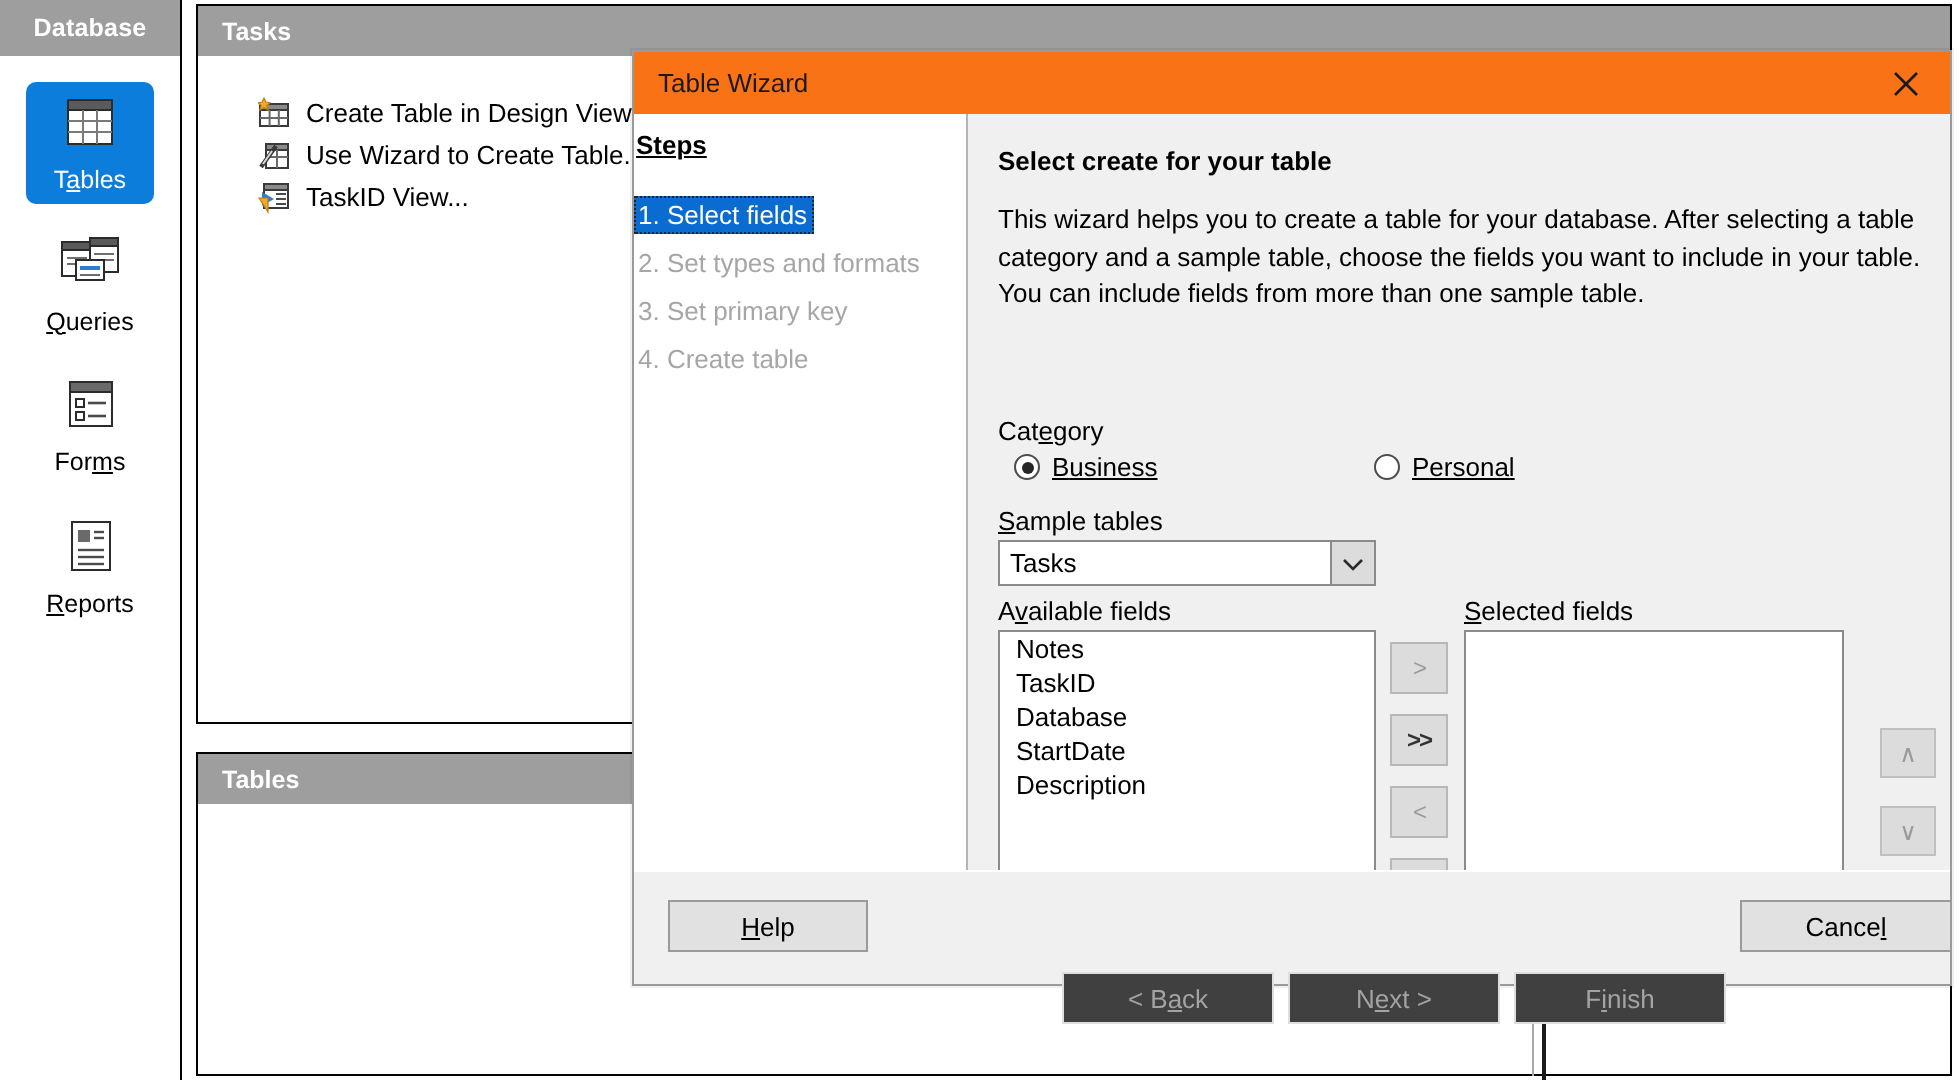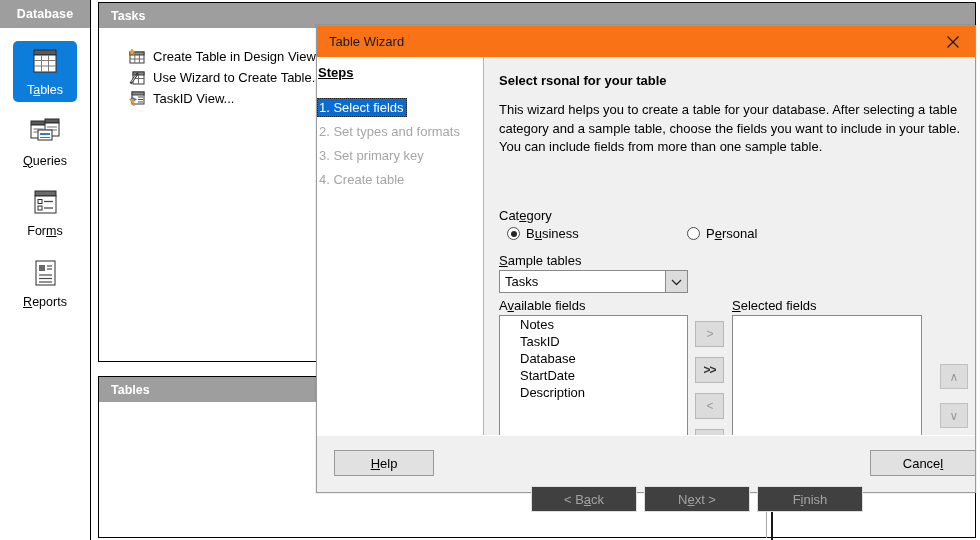--- a/index.html
+++ b/index.html
@@ -216,20 +216,21 @@
     font-size: 13px;
   }
   .field-label u { text-decoration: underline; }
 
   #category-label { position: absolute; left: 14px; top: 151px; }
   #radio-business { position: absolute; left: 22px; top: 169px; }
   #radio-personal { position: absolute; left: 202px; top: 169px; }
   .radio {
     display: flex; align-items: center; gap: 6px;
     font-size: 13px;
+    text-decoration: underline;
   }
   .radio-dot {
     width: 13px; height: 13px;
     border: 1px solid #4d4d4d;
     border-radius: 50%;
     background: #ffffff;
     box-sizing: border-box;
     position: relative;
     flex: 0 0 auto;
   }
@@ -273,21 +274,21 @@
     position: absolute;
     background: #ffffff;
     border: 1px solid #8a8a8a;
     box-sizing: border-box;
     overflow: hidden;
   }
   #available-list { left: 14px; top: 258px; width: 189px; height: 139px; }
   #selected-list  { left: 247px; top: 258px; width: 190px; height: 139px; }
   .list-item {
     font-size: 13px;
-    padding: 0 0 0 20px;
+    padding: 0 0 0 8px;
     height: 17px;
     line-height: 17px;
   }
 
   
   .xfer-btn {
     position: absolute;
     left: 210px;
     width: 29px; height: 26px;
     background: #dcdcdc;
@@ -498,21 +499,21 @@
       <div id="steps-list">
         <div class="step-row"><span class="step active">1. Select fields</span></div>
         <div class="step-row"><span class="step">2. Set types and formats</span></div>
         <div class="step-row"><span class="step">3. Set primary key</span></div>
         <div class="step-row"><span class="step">4. Create table</span></div>
       </div>
     </div>
 
     <div id="content-pane">
 
-      <div id="content-heading">Select rsonal for your table</div>
+      <div id="content-heading">Select create for your table</div>
       <div id="content-desc">This wizard helps you to create a table for your database. After selecting a table category and a sample table, choose the fields you want to include in your table. You can include fields from more than one sample table.</div>
 
       <div id="category-label" class="field-label">Cat<u>e</u>gory</div>
 
       <div id="radio-business" class="radio">
         <span class="radio-dot on"></span>
         <span>B<u>u</u>siness</span>
       </div>
 
       <div id="radio-personal" class="radio">

